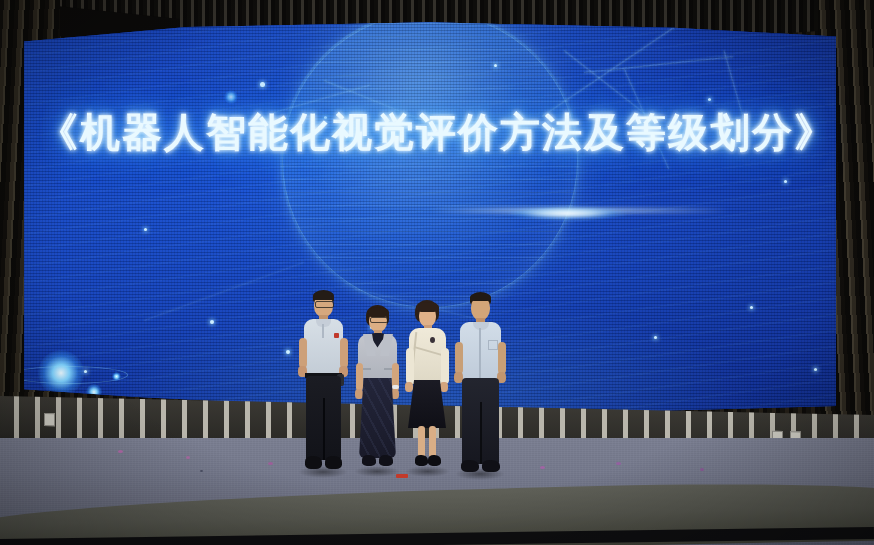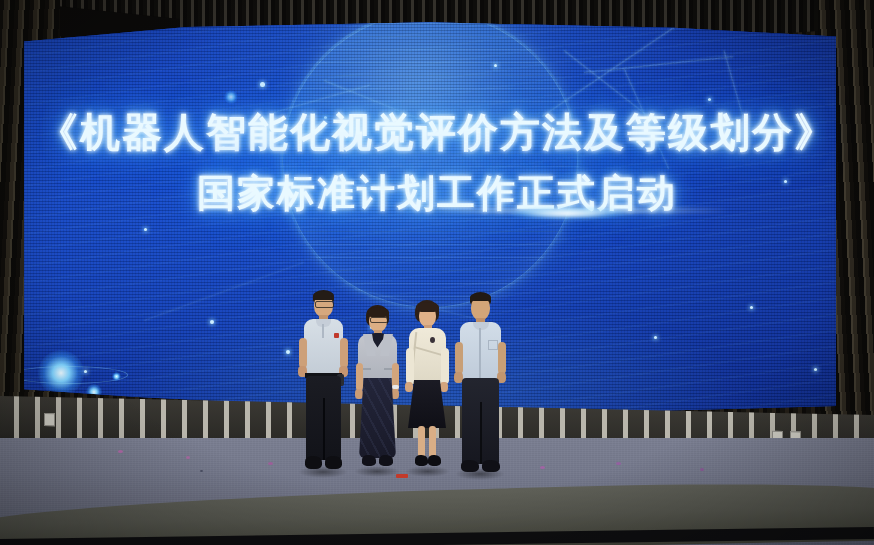--- a/index.html
+++ b/index.html
@@ -241,21 +241,20 @@
 
     <div class="orb" style="left:14px;top:330px;width:46px;height:46px;"></div>
     <div class="orb-ring" style="left:-14px;top:346px;width:116px;height:16px;"></div>
     <div class="orb" style="left:62px;top:364px;width:16px;height:16px;"></div>
     <div class="orb" style="left:88px;top:352px;width:9px;height:9px;"></div>
     <div class="orb" style="left:200px;top:70px;width:14px;height:14px;opacity:.8;"></div>
   </div>
 
   <div class="title-block">
     <div class="t-line t1">《机器人智能化视觉评价方法及等级划分》</div>
-    <div class="t-line t2">国家标准计划工作正式启动</div>
   </div>
   <div class="flare2"></div>
   <div class="flare"></div>
 
   <div class="slatwall">
     <div class="slats"></div>
     <div class="outlet" style="left:44px;top:16px;"></div>
     <div class="outlet" style="left:772px;top:18px;"></div>
     <div class="outlet" style="left:790px;top:18px;"></div>
     <div class="slat-shadow"></div>

